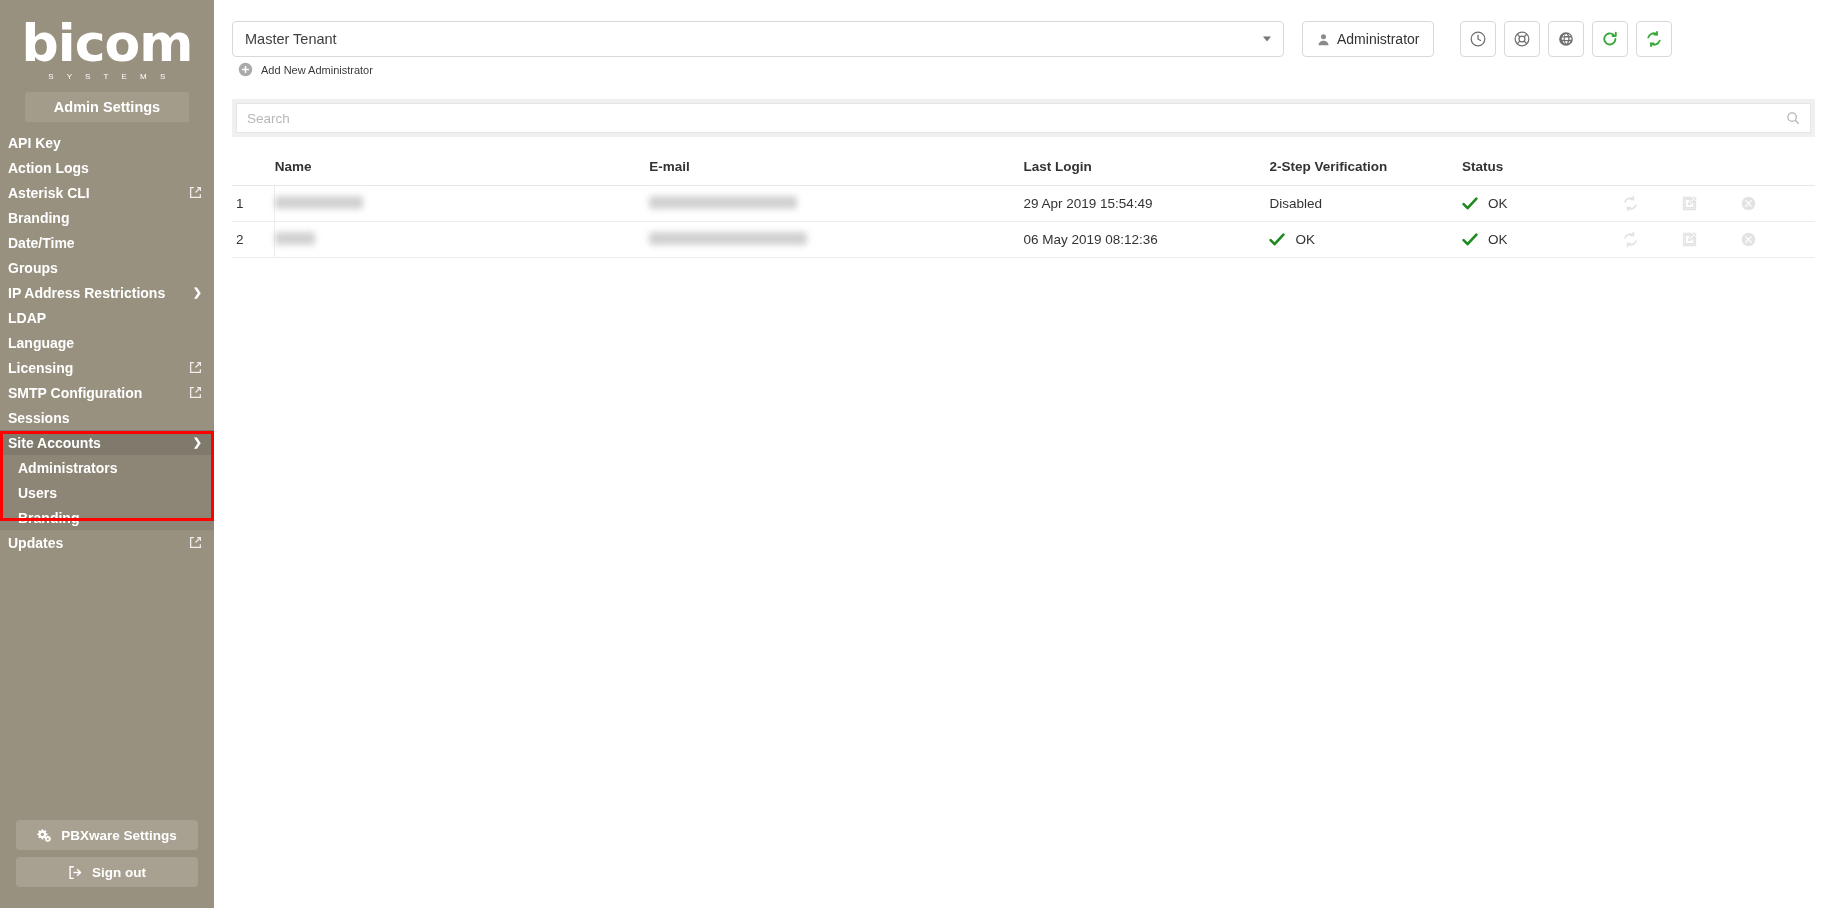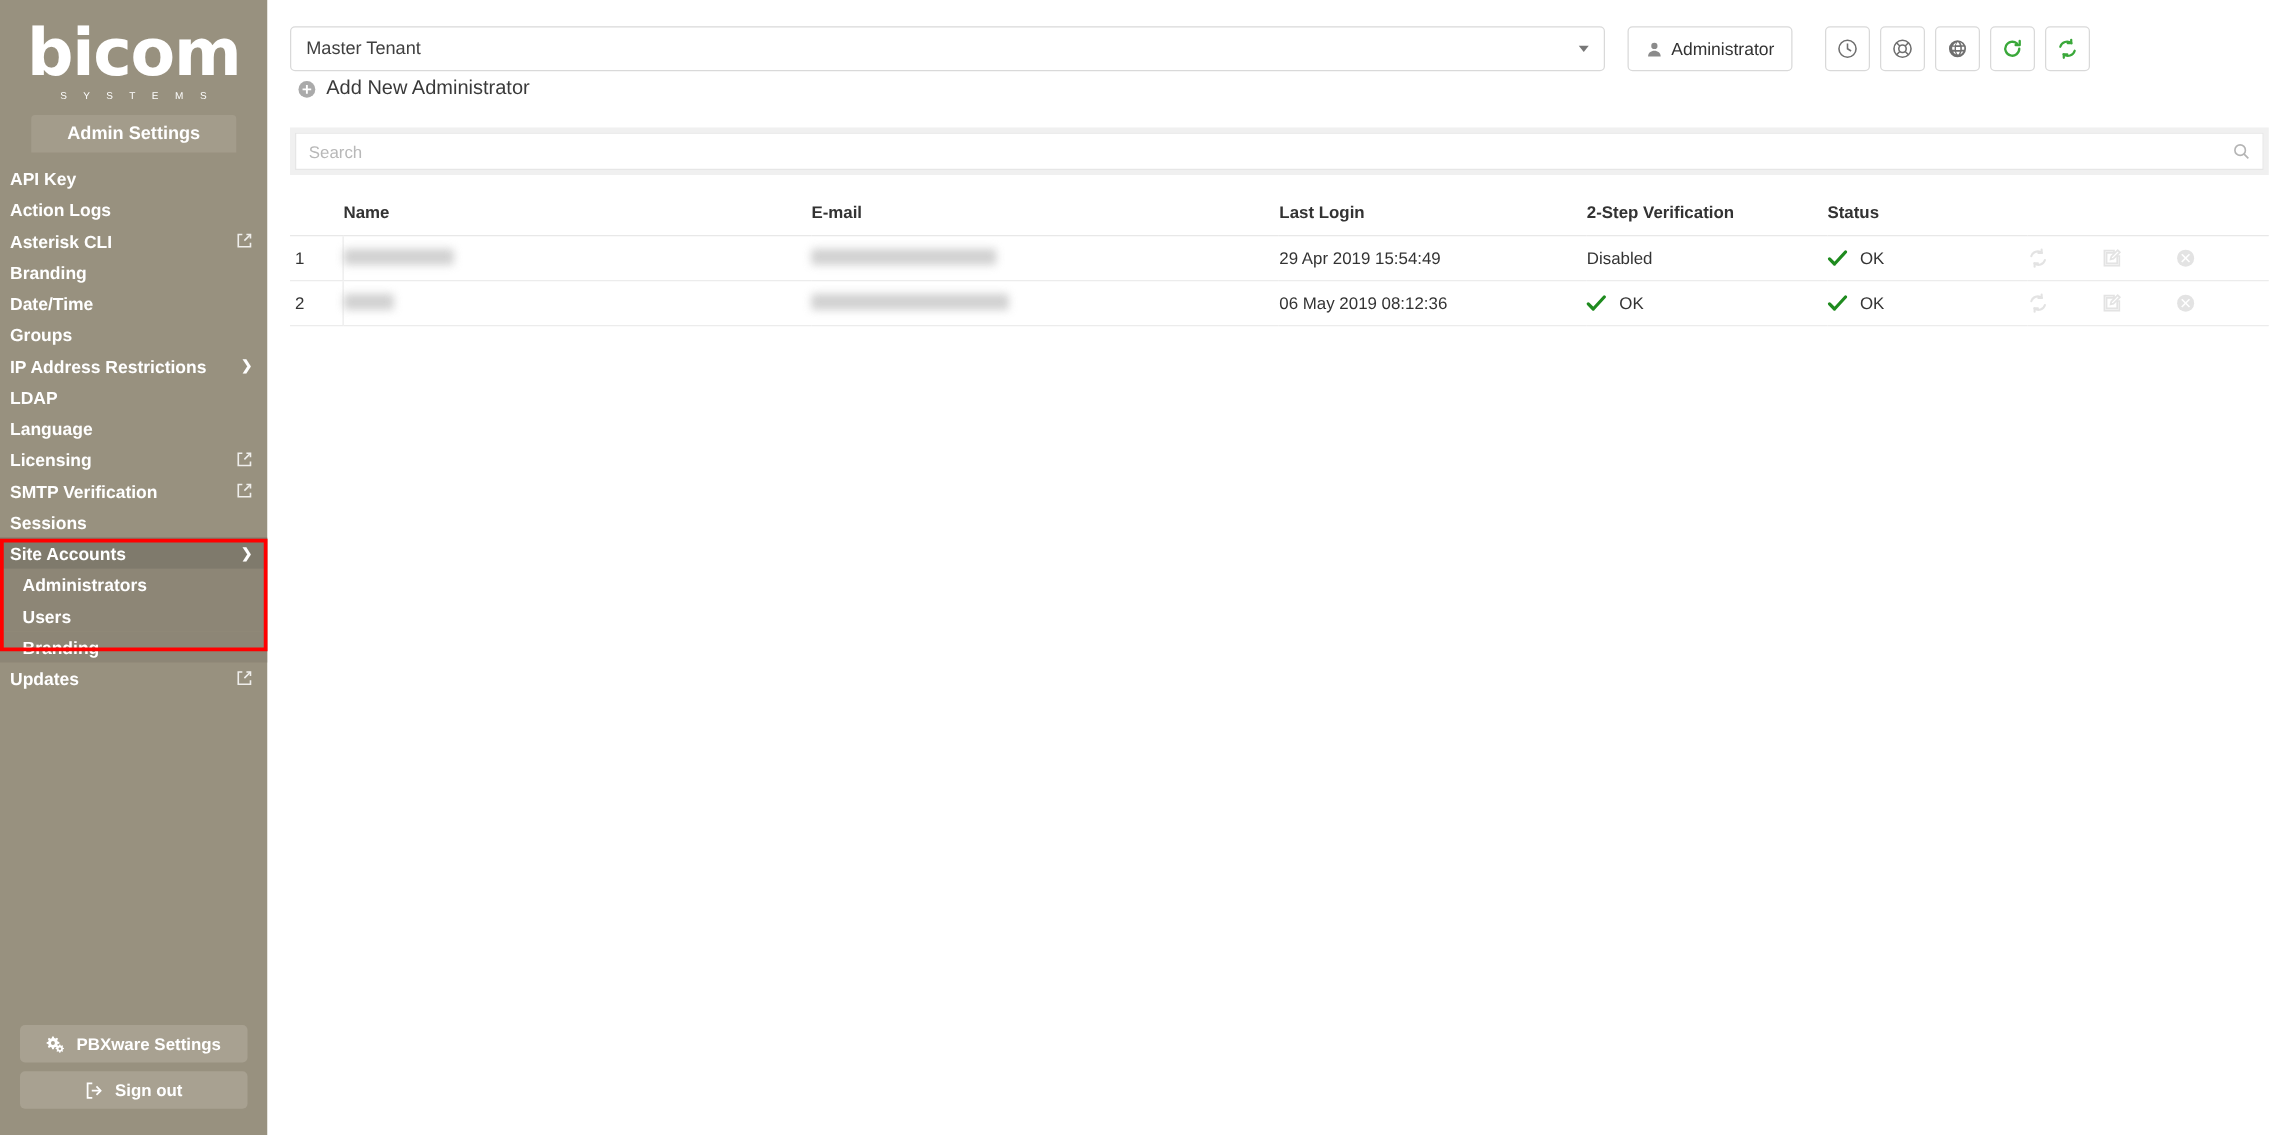--- a/index.html
+++ b/index.html
@@ -114,21 +114,21 @@
     width: 36px; height: 36px;
     border: 1px solid #d9d9d9; border-radius: 4px;
     background: #fff; display: flex; align-items: center; justify-content: center;
     cursor: pointer;
   }
   .icon-btn svg { width: 18px; height: 18px; display: block; }
 
   .add-new {
     display: flex; align-items: center; gap: 8px;
     margin: -16px 0 0 18px; padding: 0 0 0 6px;
-    font-size: 16px; color: #3a3a3a; cursor: pointer; text-align: right;
+    font-size: 11px; color: #3a3a3a; cursor: pointer; text-align: right;
   }
   .add-new svg { width: 15px; height: 15px; display: block; }
 
   .content { margin: 22px 18px 0 18px; }
   .search-bar {
     height: 38px; background: #f0f0f0;
     padding: 4px 4px;
     display: flex; align-items: center;
   }
   .search-input-wrap {
@@ -242,21 +242,21 @@
       <div class="nav-item">
         <span class="label">Licensing</span>
         <svg class="ext-icon" viewBox="0 0 16 16" fill="none" stroke="#fff" stroke-width="1.6">
           <path d="M6 2H2v12h12v-4"></path>
             <path d="M10 2h4v4"></path>
             <path d="M14 2L8 8"></path>
         </svg>
       </div>
 
       <div class="nav-item">
-        <span class="label">SMTP Verification</span>
+        <span class="label">SMTP Configuration</span>
         <svg class="ext-icon" viewBox="0 0 16 16" fill="none" stroke="#fff" stroke-width="1.6">
           <path d="M6 2H2v12h12v-4"></path>
             <path d="M10 2h4v4"></path>
             <path d="M14 2L8 8"></path>
         </svg>
       </div>
 
       <div class="nav-item">
         <span class="label">Sessions</span>
       </div>

